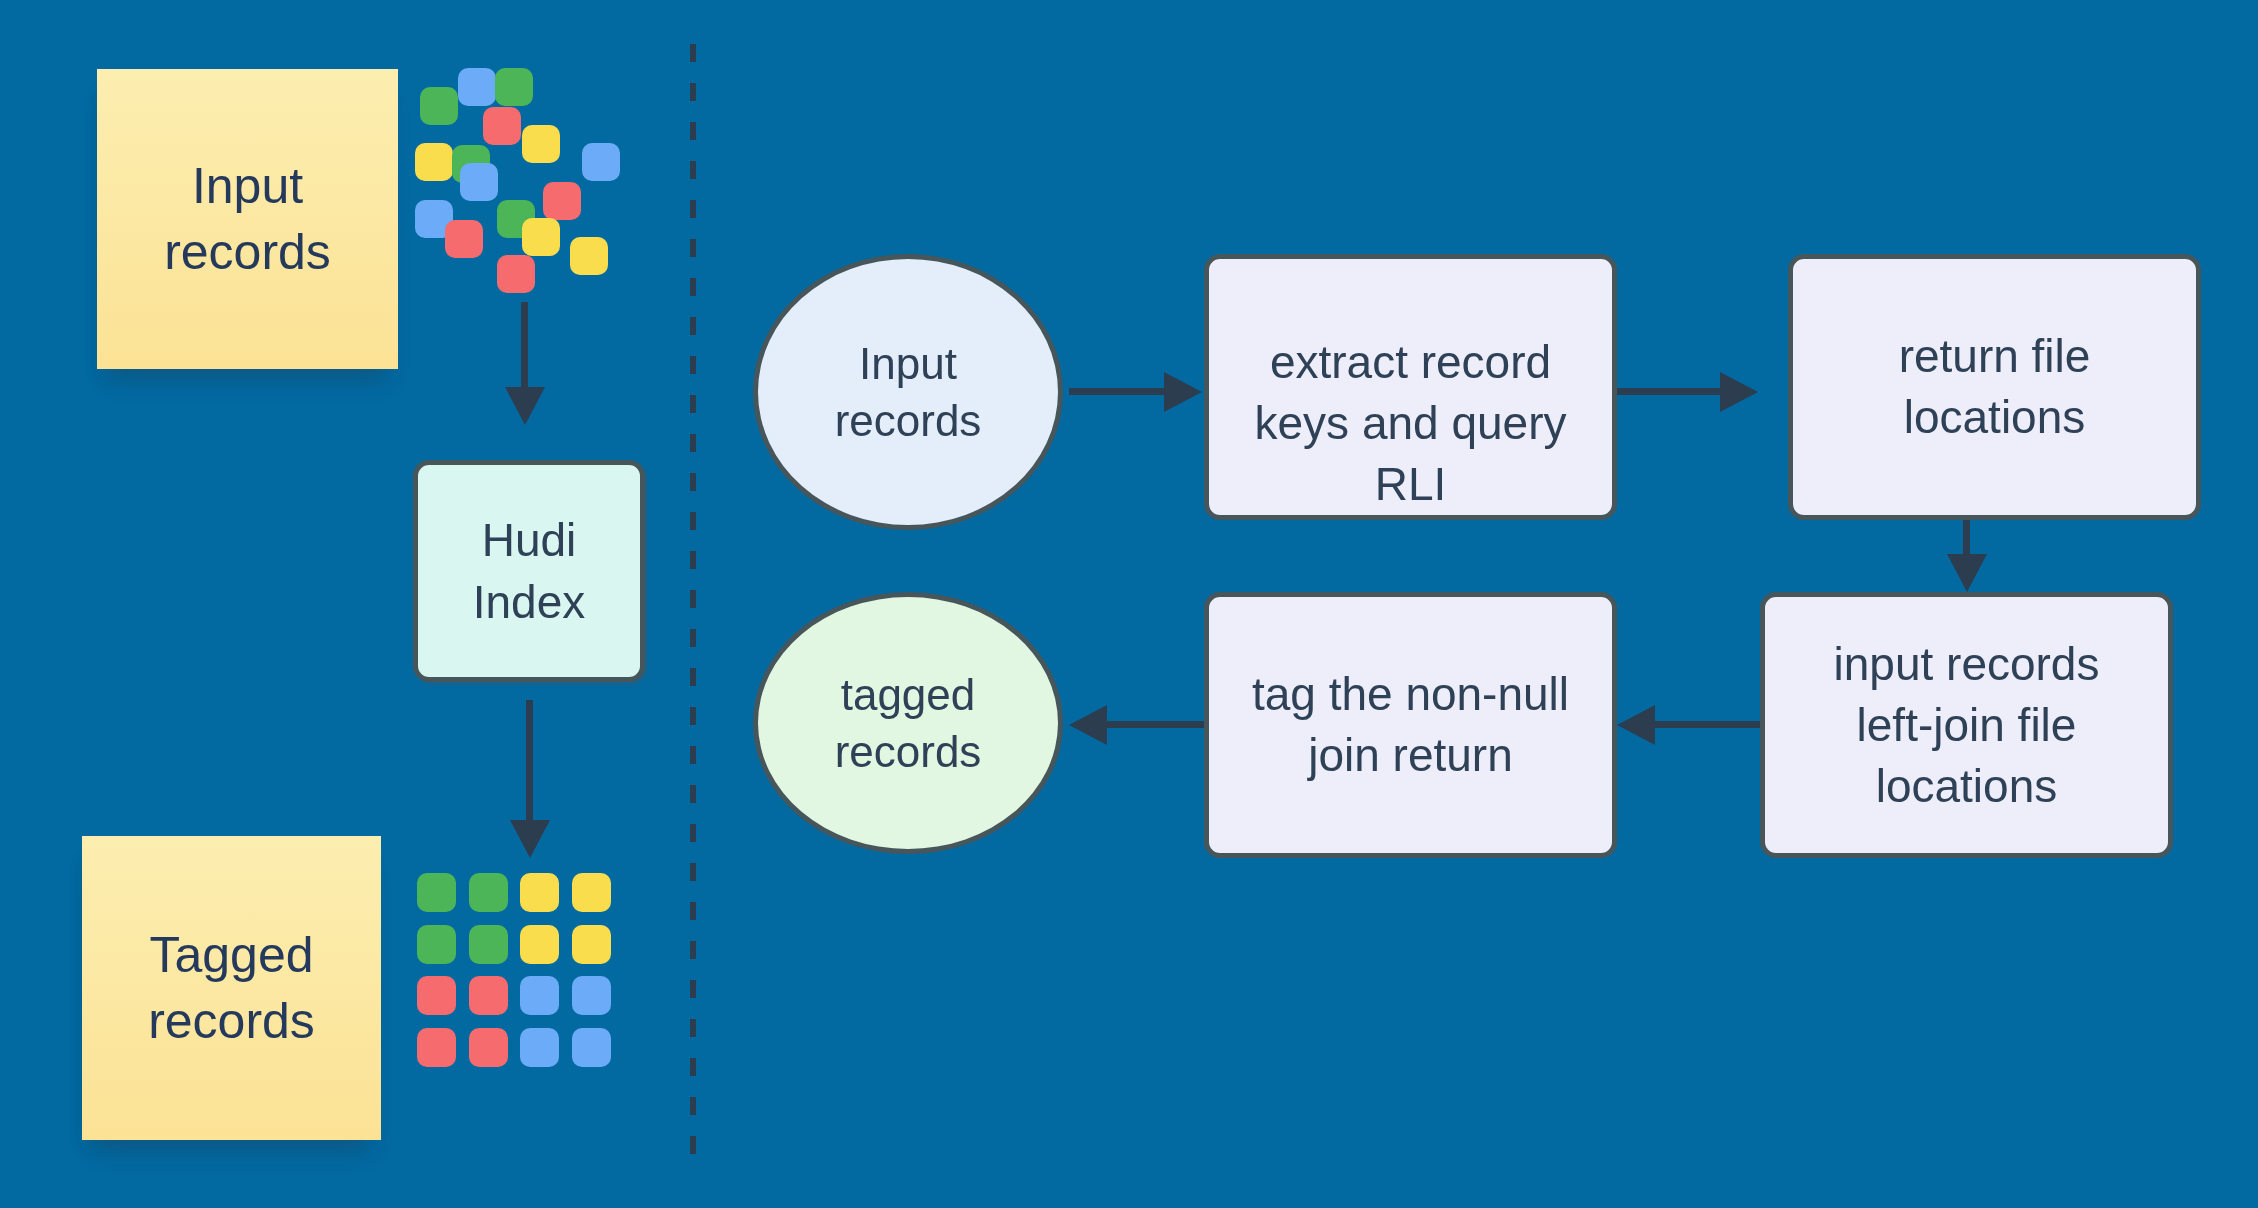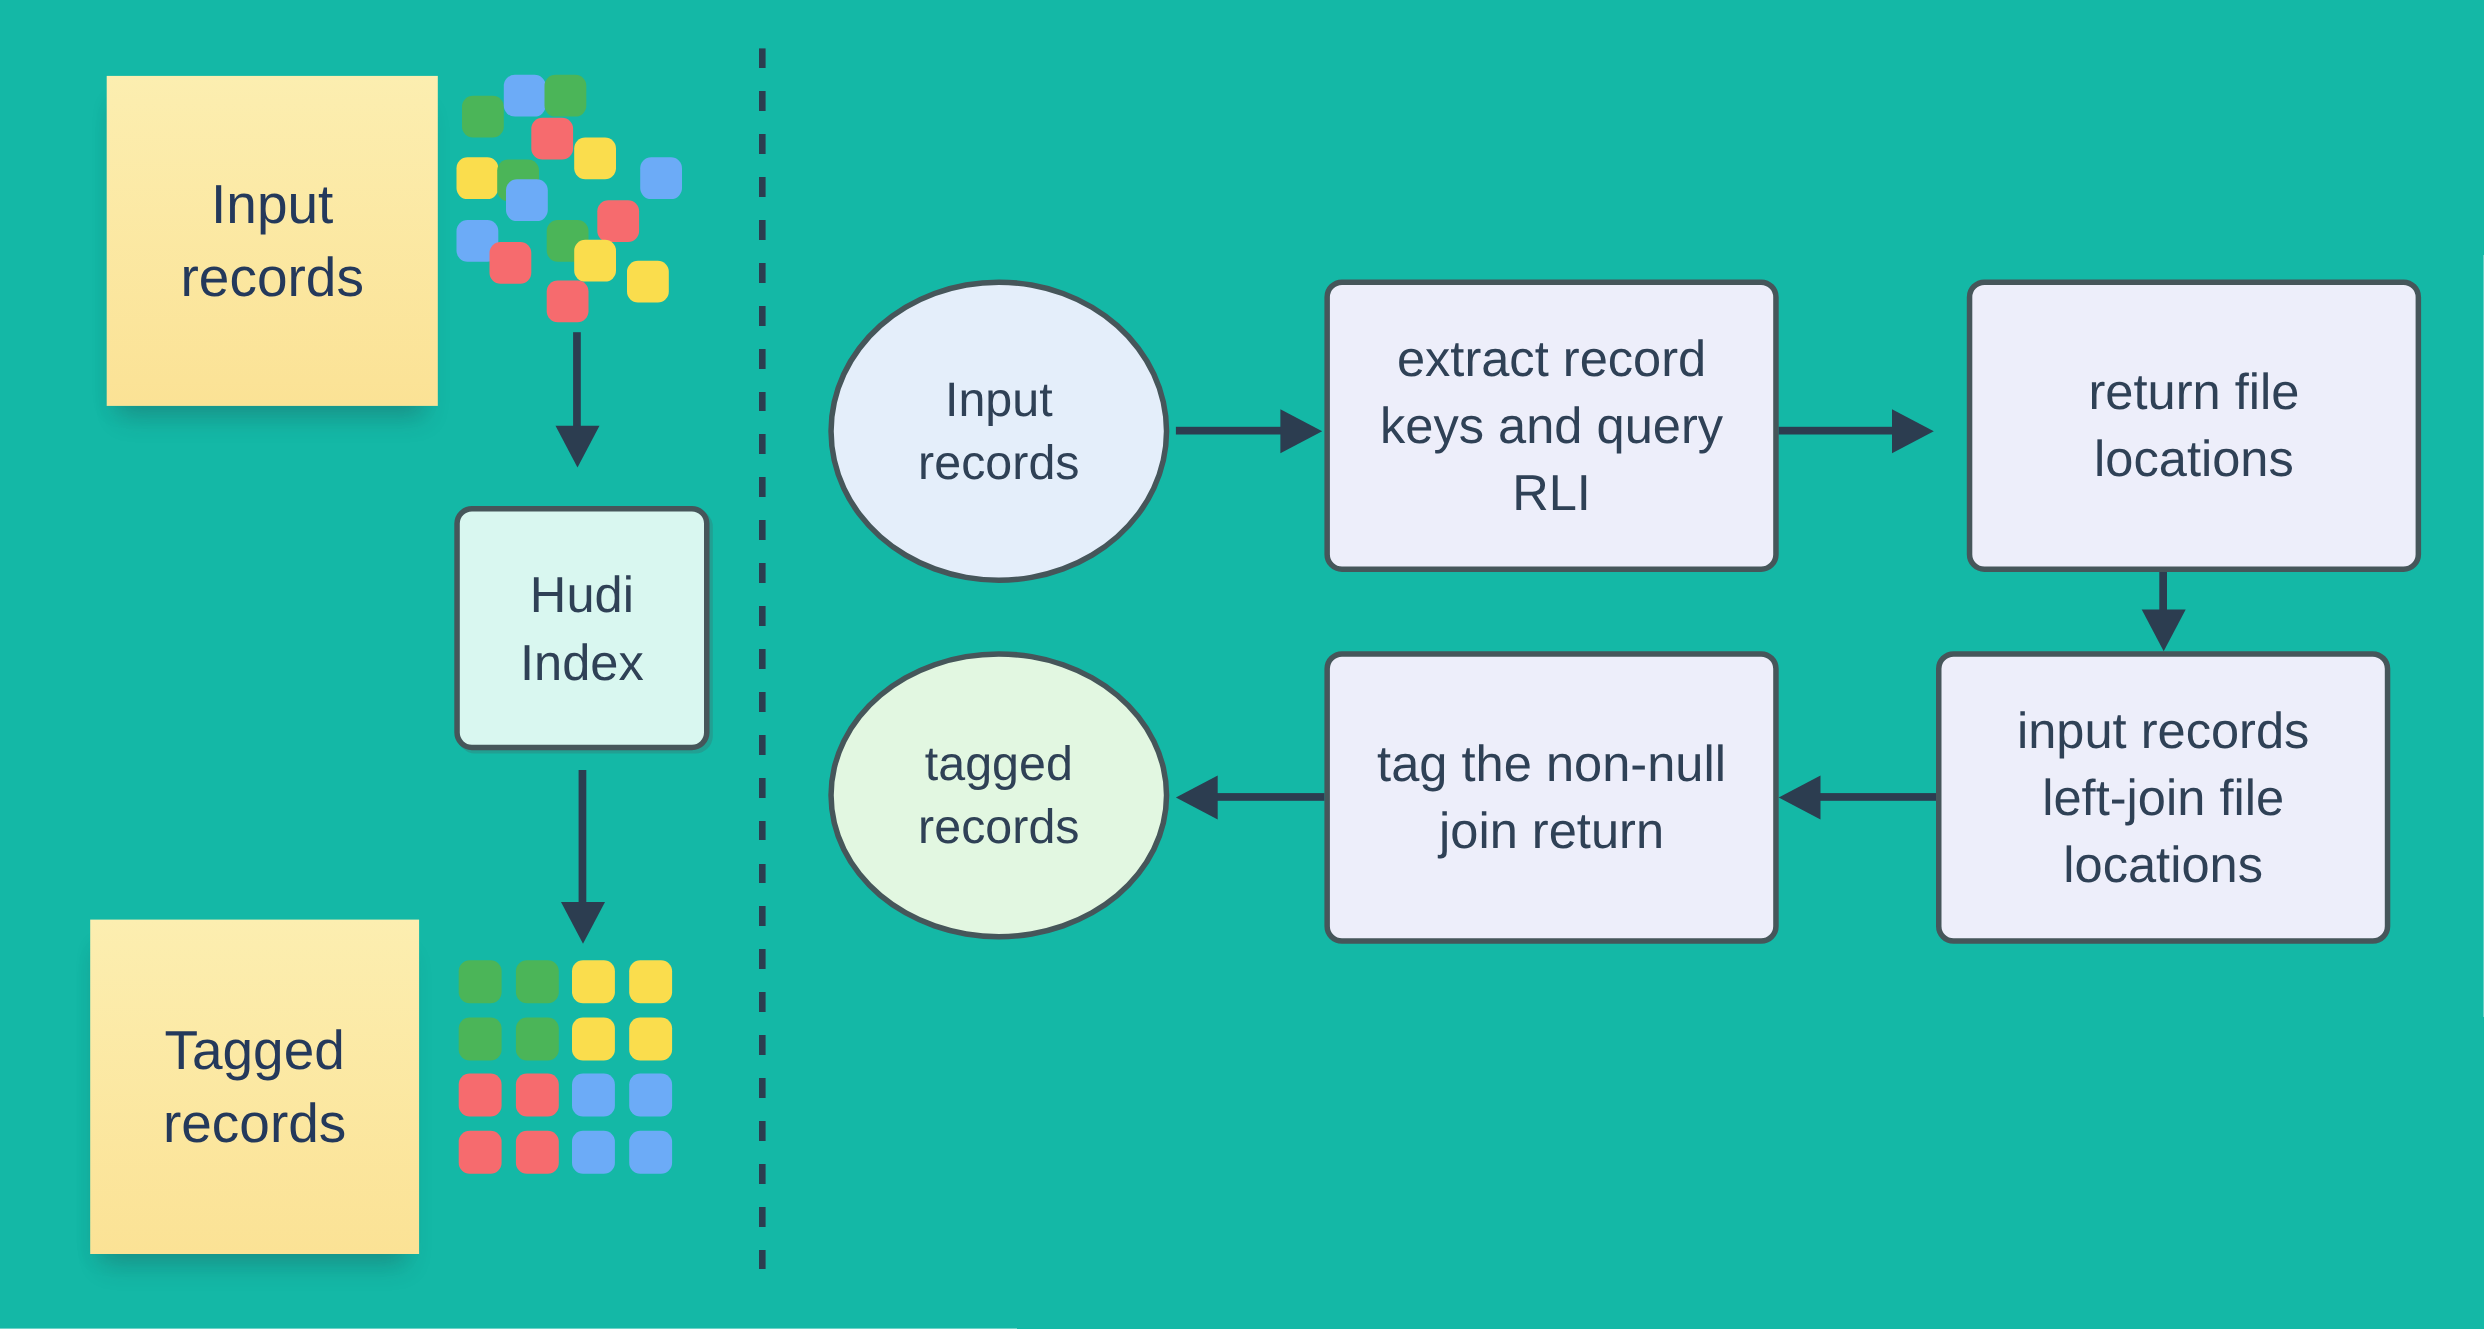--- a/index.html
+++ b/index.html
@@ -1,19 +1,19 @@
 <!DOCTYPE html>
 <html><head>
 <meta charset="utf-8">
 <style>
   html,body{margin:0;padding:0;background:#ffffff;}
   .canvas{
     position:relative;
     width:2258px;height:1208px;
-    background:#14b8a6;
+    background:#0369a1;
     overflow:hidden;
     font-family:"Liberation Sans", sans-serif;
     color:#2F4156;
   }
   
   .note{
     position:absolute;
     background:linear-gradient(180deg,#FCEEB0 0%,#FBE295 100%);
     box-shadow:0 22px 22px -12px rgba(40,50,60,0.22), -6px 14px 18px -10px rgba(40,50,60,0.12);
     display:flex;align-items:center;justify-content:center;
@@ -147,21 +147,21 @@
 
   <div>
 
     <div class="ellipse blue-fill" style="left:753px;top:254px;height:276px;">
       <span>Input
 records</span>
     </div>
 
     <div class="arr arr-r" style="left:1069px;top:388px;width:97px;"></div>
 
-    <div class="fbox" style="left:1204px;top:254px;">
+    <div class="fbox" style="left:1204px;top:254px;align-items:flex-end;">
       <span>extract record
 keys and query
 RLI</span>
     </div>
 
     <div class="arr arr-r" style="left:1617px;top:388px;width:105px;"></div>
 
     <div class="fbox" style="left:1760px;top:254px;margin-left:28px;">
       <span>return file
 locations</span>

